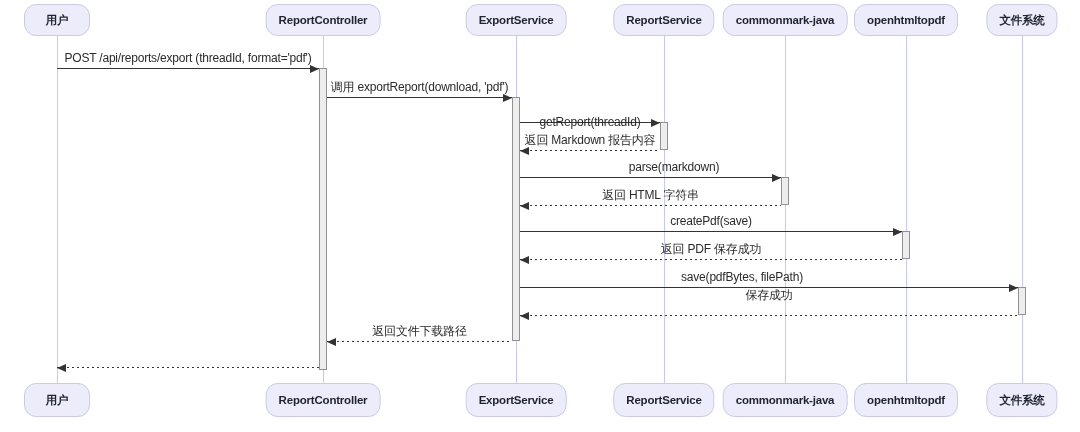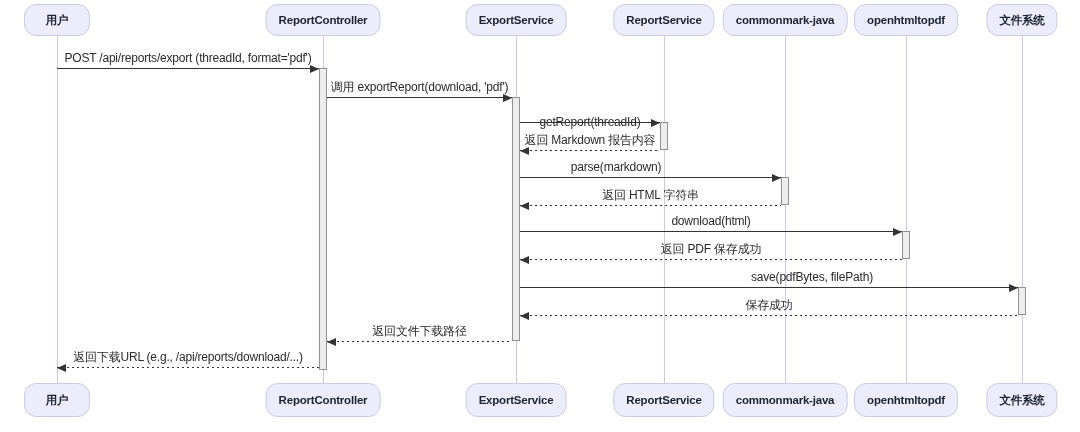--- a/index.html
+++ b/index.html
@@ -90,42 +90,41 @@
     <div class="arrowhead" style="top: 93.5px; border-top: 4px solid transparent; border-bottom: 4px solid transparent; left: 503px; border-left: 9px solid rgb(51, 51, 51);"></div>
     <div class="msg-label" style="left: 419.5px; top: 80px; color: rgb(43, 43, 43);">调用 exportReport(download, 'pdf')</div>
     <div class="msg-line" style="left: 520px; width: 140px; top: 122px; background: rgb(51, 51, 51);"></div>
     <div class="arrowhead" style="top: 118.5px; border-top: 4px solid transparent; border-bottom: 4px solid transparent; left: 651px; border-left: 9px solid rgb(51, 51, 51);"></div>
     <div class="msg-label" style="left: 590px; top: 115px; color: rgb(43, 43, 43);">getReport(threadId)</div>
     <div class="msg-line" style="left: 520px; width: 140px; top: 150px; background: repeating-linear-gradient(to right, rgb(51, 51, 51) 0px, rgb(51, 51, 51) 2px, transparent 2px, transparent 5px);"></div>
     <div class="arrowhead" style="top: 146.5px; border-top: 4px solid transparent; border-bottom: 4px solid transparent; left: 520px; border-right: 9px solid rgb(51, 51, 51);"></div>
     <div class="msg-label" style="left: 590px; top: 133px; color: rgb(43, 43, 43);">返回 Markdown 报告内容</div>
     <div class="msg-line" style="left: 520px; width: 261px; top: 177px; background: rgb(51, 51, 51);"></div>
     <div class="arrowhead" style="top: 173.5px; border-top: 4px solid transparent; border-bottom: 4px solid transparent; left: 772px; border-left: 9px solid rgb(51, 51, 51);"></div>
-    <div class="msg-label" style="left: 616px; top: 160px; color: rgb(43, 43, 43);">parse(markdown)</div>
+    <div class="msg-label" style="left: 674px; top: 160px; color: rgb(43, 43, 43);">parse(markdown)</div>
     <div class="msg-line" style="left: 520px; width: 261px; top: 205px; background: repeating-linear-gradient(to right, rgb(51, 51, 51) 0px, rgb(51, 51, 51) 2px, transparent 2px, transparent 5px);"></div>
     <div class="arrowhead" style="top: 201.5px; border-top: 4px solid transparent; border-bottom: 4px solid transparent; left: 520px; border-right: 9px solid rgb(51, 51, 51);"></div>
     <div class="msg-label" style="left: 650.5px; top: 188px; color: rgb(43, 43, 43);">返回 HTML 字符串</div>
     <div class="msg-line" style="left: 520px; width: 382px; top: 231px; background: rgb(51, 51, 51);"></div>
     <div class="arrowhead" style="top: 227.5px; border-top: 4px solid transparent; border-bottom: 4px solid transparent; left: 893px; border-left: 9px solid rgb(51, 51, 51);"></div>
-    <div class="msg-label" style="left: 711px; top: 214px; color: rgb(43, 43, 43);">download(html)</div>
+    <div class="msg-label" style="left: 711px; top: 214px; color: rgb(43, 43, 43);">createPdf(save)</div>
     <div class="msg-line" style="left: 520px; width: 382px; top: 259px; background: repeating-linear-gradient(to right, rgb(51, 51, 51) 0px, rgb(51, 51, 51) 2px, transparent 2px, transparent 5px);"></div>
     <div class="arrowhead" style="top: 255.5px; border-top: 4px solid transparent; border-bottom: 4px solid transparent; left: 520px; border-right: 9px solid rgb(51, 51, 51);"></div>
     <div class="msg-label" style="left: 711px; top: 242px; color: rgb(43, 43, 43);">返回 PDF 保存成功</div>
     <div class="msg-line" style="left: 520px; width: 498px; top: 287px; background: rgb(51, 51, 51);"></div>
     <div class="arrowhead" style="top: 283.5px; border-top: 4px solid transparent; border-bottom: 4px solid transparent; left: 1009px; border-left: 9px solid rgb(51, 51, 51);"></div>
-    <div class="msg-label" style="left: 812px; top: 270px; color: rgb(43, 43, 43);">save(pdfBytes, filePath)</div>
+    <div class="msg-label" style="left: 742px; top: 270px; color: rgb(43, 43, 43);">save(pdfBytes, filePath)</div>
     <div class="msg-line" style="left: 520px; width: 498px; top: 315px; background: repeating-linear-gradient(to right, rgb(51, 51, 51) 0px, rgb(51, 51, 51) 2px, transparent 2px, transparent 5px);"></div>
     <div class="arrowhead" style="top: 311.5px; border-top: 4px solid transparent; border-bottom: 4px solid transparent; left: 520px; border-right: 9px solid rgb(51, 51, 51);"></div>
-    <div class="msg-label" style="left: 769px; top: 298px; color: rgb(43, 43, 43); text-align: center;">保存成功</div>
+    <div class="msg-label" style="left: 769px; top: 288px; color: rgb(43, 43, 43); text-align: center;">保存成功</div>
     <div class="msg-line" style="left: 327px; width: 185px; top: 341px; background: repeating-linear-gradient(to right, rgb(51, 51, 51) 0px, rgb(51, 51, 51) 2px, transparent 2px, transparent 5px);"></div>
     <div class="arrowhead" style="top: 337.5px; border-top: 4px solid transparent; border-bottom: 4px solid transparent; left: 327px; border-right: 9px solid rgb(51, 51, 51);"></div>
     <div class="msg-label" style="left: 419.5px; top: 324px; color: rgb(43, 43, 43);">返回文件下载路径</div>
     <div class="msg-line" style="left: 57px; width: 262px; top: 367px; background: repeating-linear-gradient(to right, rgb(51, 51, 51) 0px, rgb(51, 51, 51) 2px, transparent 2px, transparent 5px);"></div>
     <div class="arrowhead" style="top: 363.5px; border-top: 4px solid transparent; border-bottom: 4px solid transparent; left: 57px; border-right: 9px solid rgb(51, 51, 51);"></div>
-    <div class="msg-label" style="left: 188px; top: 350px; color: rgb(43, 43, 43);">返回下载URL (e.g., /api/reports/download/...)</div>
     <div class="actor" style="left: 57px; top: 4px; height: 32px; background: rgb(236, 236, 251); border: 1px solid rgb(203, 203, 230); color: rgb(31, 36, 48);">用户</div>
     <div class="actor" style="left: 57px; top: 383px; height: 34px; background: rgb(236, 236, 251); border: 1px solid rgb(203, 203, 230); color: rgb(31, 36, 48);">用户</div>
     <div class="actor" style="left: 323px; top: 4px; height: 32px; background: rgb(236, 236, 251); border: 1px solid rgb(203, 203, 230); color: rgb(31, 36, 48);">ReportController</div>
     <div class="actor" style="left: 323px; top: 383px; height: 34px; background: rgb(236, 236, 251); border: 1px solid rgb(203, 203, 230); color: rgb(31, 36, 48);">ReportController</div>
     <div class="actor" style="left: 516px; top: 4px; height: 32px; background: rgb(236, 236, 251); border: 1px solid rgb(203, 203, 230); color: rgb(31, 36, 48);">ExportService</div>
     <div class="actor" style="left: 516px; top: 383px; height: 34px; background: rgb(236, 236, 251); border: 1px solid rgb(203, 203, 230); color: rgb(31, 36, 48);">ExportService</div>
     <div class="actor" style="left: 664px; top: 4px; height: 32px; background: rgb(236, 236, 251); border: 1px solid rgb(203, 203, 230); color: rgb(31, 36, 48);">ReportService</div>
     <div class="actor" style="left: 664px; top: 383px; height: 34px; background: rgb(236, 236, 251); border: 1px solid rgb(203, 203, 230); color: rgb(31, 36, 48);">ReportService</div>
     <div class="actor" style="left: 785px; top: 4px; height: 32px; background: rgb(236, 236, 251); border: 1px solid rgb(203, 203, 230); color: rgb(31, 36, 48);">commonmark-java</div>
     <div class="actor" style="left: 785px; top: 383px; height: 34px; background: rgb(236, 236, 251); border: 1px solid rgb(203, 203, 230); color: rgb(31, 36, 48);">commonmark-java</div>

